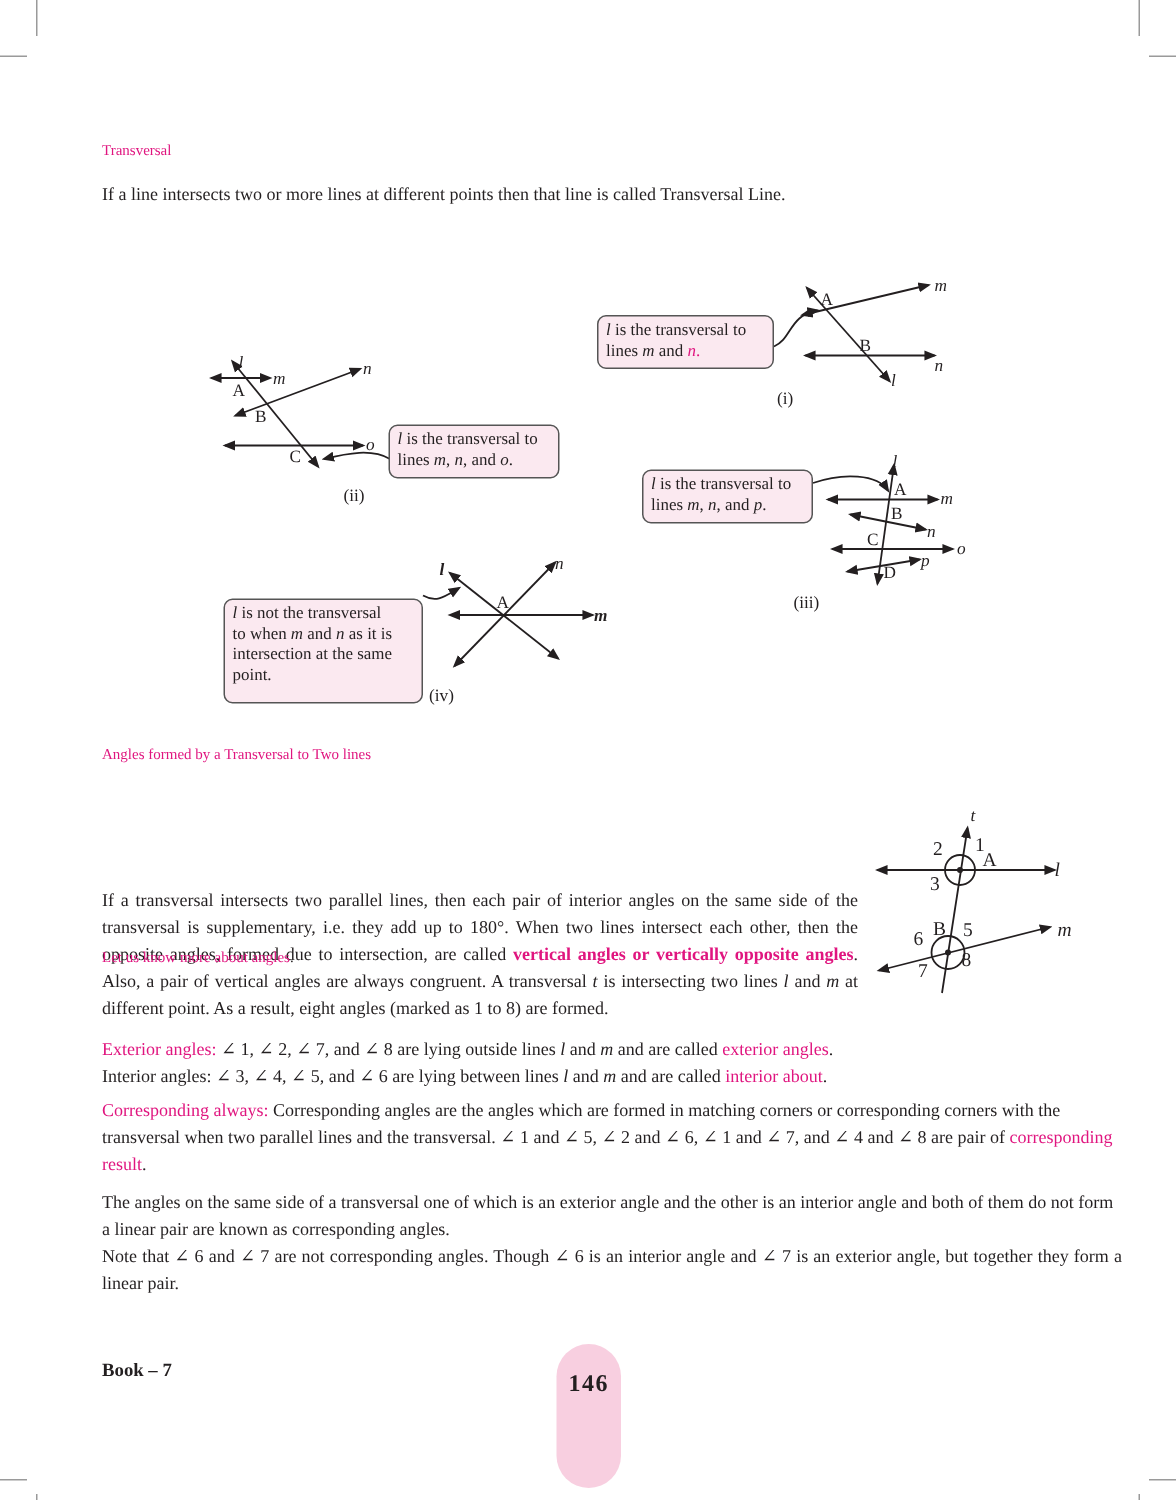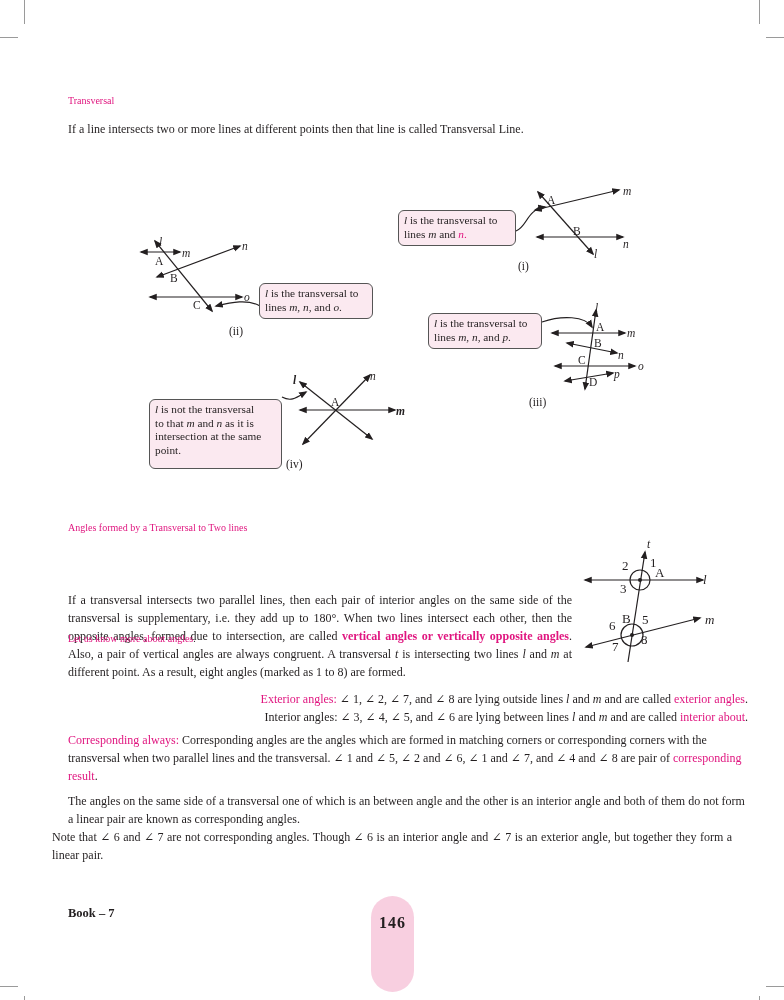--- a/index.html
+++ b/index.html
@@ -124,31 +124,31 @@
 <div class="lbl" style="left:594px;top:337px;">B</div>
 <div class="lbl it" style="left:618px;top:349px;">n</div>
 <div class="lbl" style="left:578px;top:354px;">C</div>
 <div class="lbl it" style="left:638px;top:360px;">o</div>
 <div class="lbl it" style="left:614px;top:368px;">p</div>
 <div class="lbl" style="left:589px;top:376px;">D</div>
 <div class="cap" style="left:529px;top:396px;">(iii)</div>
 
 <div class="callout" style="left:149px;top:378px;width:133px;height:70px;margin-top:21px;">
   <span class="it">l</span><span> is not the transversal</span><br>
-  <span>to that </span><span class="it">m</span><span>  and </span><span class="it">n</span><span> as it is</span><br>
+  <span>to when </span><span class="it">m</span><span>  and </span><span class="it">n</span><span> as it is</span><br>
   <span>intersection at the same</span><br>
   <span>point.</span>
 </div>
 <div class="lbl it bold" style="left:293px;top:374px;">l</div>
 <div class="lbl it" style="left:370px;top:370px;">n</div>
 <div class="lbl" style="left:331px;top:396px;">A</div>
 <div class="lbl it bold" style="left:396px;top:405px;">m</div>
 <div class="cap" style="left:286px;top:458px;">(iv)</div>
 
-<div class="abs heading" style="left:68px;top:522px;text-align:center;">Angles formed by a Transversal to Two lines</div>
+<div class="abs heading" style="left:68px;top:498px;text-align:center;">Angles formed by a Transversal to Two lines</div>
 <div class="abs para just" style="left:68px;top:572px;width:504px;margin-top:19px;">
   <span>If a transversal intersects two parallel lines, then each pair of interior angles on the same side of the transversal is supplementary, i.e. they add up to 180°. When two lines intersect each other, then the opposite angles, formed due to intersection, are called </span><span class="mag bold">vertical angles or vertically opposite angles</span><span>. Also, a pair of vertical angles are always congruent. A transversal </span><span class="it">t</span><span> is intersecting two lines </span><span class="it">l</span><span> and </span><span class="it">m</span><span> at different point. As a result, eight angles (marked as 1 to 8) are formed.</span>
 </div>
 
 <div class="lbl it" style="left:647px;top:538px;">t</div>
 <div class="lbl" style="left:622px;top:560px;font-size:13px;">2</div>
 <div class="lbl" style="left:650px;top:557px;font-size:13px;">1</div>
 <div class="lbl" style="left:655px;top:567px;font-size:13px;">A</div>
 <div class="lbl" style="left:620px;top:583px;font-size:13px;">3</div>
 <div class="lbl it" style="left:703px;top:574px;font-size:13px;">l</div>
@@ -156,28 +156,28 @@
 <div class="lbl" style="left:642px;top:614px;font-size:13px;">5</div>
 <div class="lbl" style="left:609px;top:620px;font-size:13px;">6</div>
 <div class="lbl it" style="left:705px;top:614px;font-size:13px;">m</div>
 <div class="lbl" style="left:641px;top:634px;font-size:13px;">8</div>
 <div class="lbl" style="left:612px;top:641px;font-size:13px;">7</div>
 
 <div class="abs heading" style="left:68px;top:633px;">
   <span>Let us know more about angles</span><span style="color:#231f20">.</span>
 </div>
 
-<div class="abs para" style="left:68px;top:690px;width:680px;text-align:right;">
+<div class="abs para" style="left:68px;top:690px;width:680px;">
   <span class="mag">Exterior angles:</span><span> ∠ 1, ∠ 2, ∠ 7, and ∠ 8 are lying outside lines </span><span class="it">l</span><span> and </span><span class="it">m</span><span> and are called </span><span class="mag">exterior angles</span><span>.</span><br>
   <span>Interior angles: ∠ 3, ∠ 4, ∠ 5, and ∠ 6 are lying between lines </span><span class="it">l</span><span> and </span><span class="it">m</span><span> and are called </span><span class="mag">interior about</span><span>.</span>
 </div>
 
 <div class="abs para" style="left:68px;top:731px;width:680px;">
   <span class="mag">Corresponding always:</span><span> Corresponding angles are the angles which are formed in matching corners or corresponding corners with the transversal when two parallel lines and the transversal. ∠ 1 and ∠ 5, ∠ 2 and ∠ 6, ∠ 1 and ∠ 7, and ∠ 4 and ∠ 8 are pair of </span><span class="mag">corresponding result</span><span>.</span>
 </div>
 
-<div class="abs para" style="left:68px;top:792px;width:680px;">The angles on the same side of a transversal one of which is an between angle and the other is an interior angle and both of them do not form a linear pair are known as corresponding angles.</div>
-<div class="abs para just" style="left:52px;top:828px;width:680px;">Note that ∠ 6 and ∠ 7 are not corresponding angles. Though ∠ 6 is an interior angle and ∠ 7 is an exterior angle, but together they form a linear pair.</div>
+<div class="abs para" style="left:68px;top:792px;width:680px;">The angles on the same side of a transversal one of which is an exterior angle and the other is an interior angle and both of them do not form a linear pair are known as corresponding angles.</div>
+<div class="abs para just" style="left:68px;top:828px;width:680px;">Note that ∠ 6 and ∠ 7 are not corresponding angles. Though ∠ 6 is an interior angle and ∠ 7 is an exterior angle, but together they form a linear pair.</div>
 
 <div class="abs" style="left:68px;top:906px;font-size:12.5px;font-weight:bold;">Book – 7</div>
 <div class="pagebadge">
   <span class="pagenum">146</span>
 </div>
 
 </body></html>

